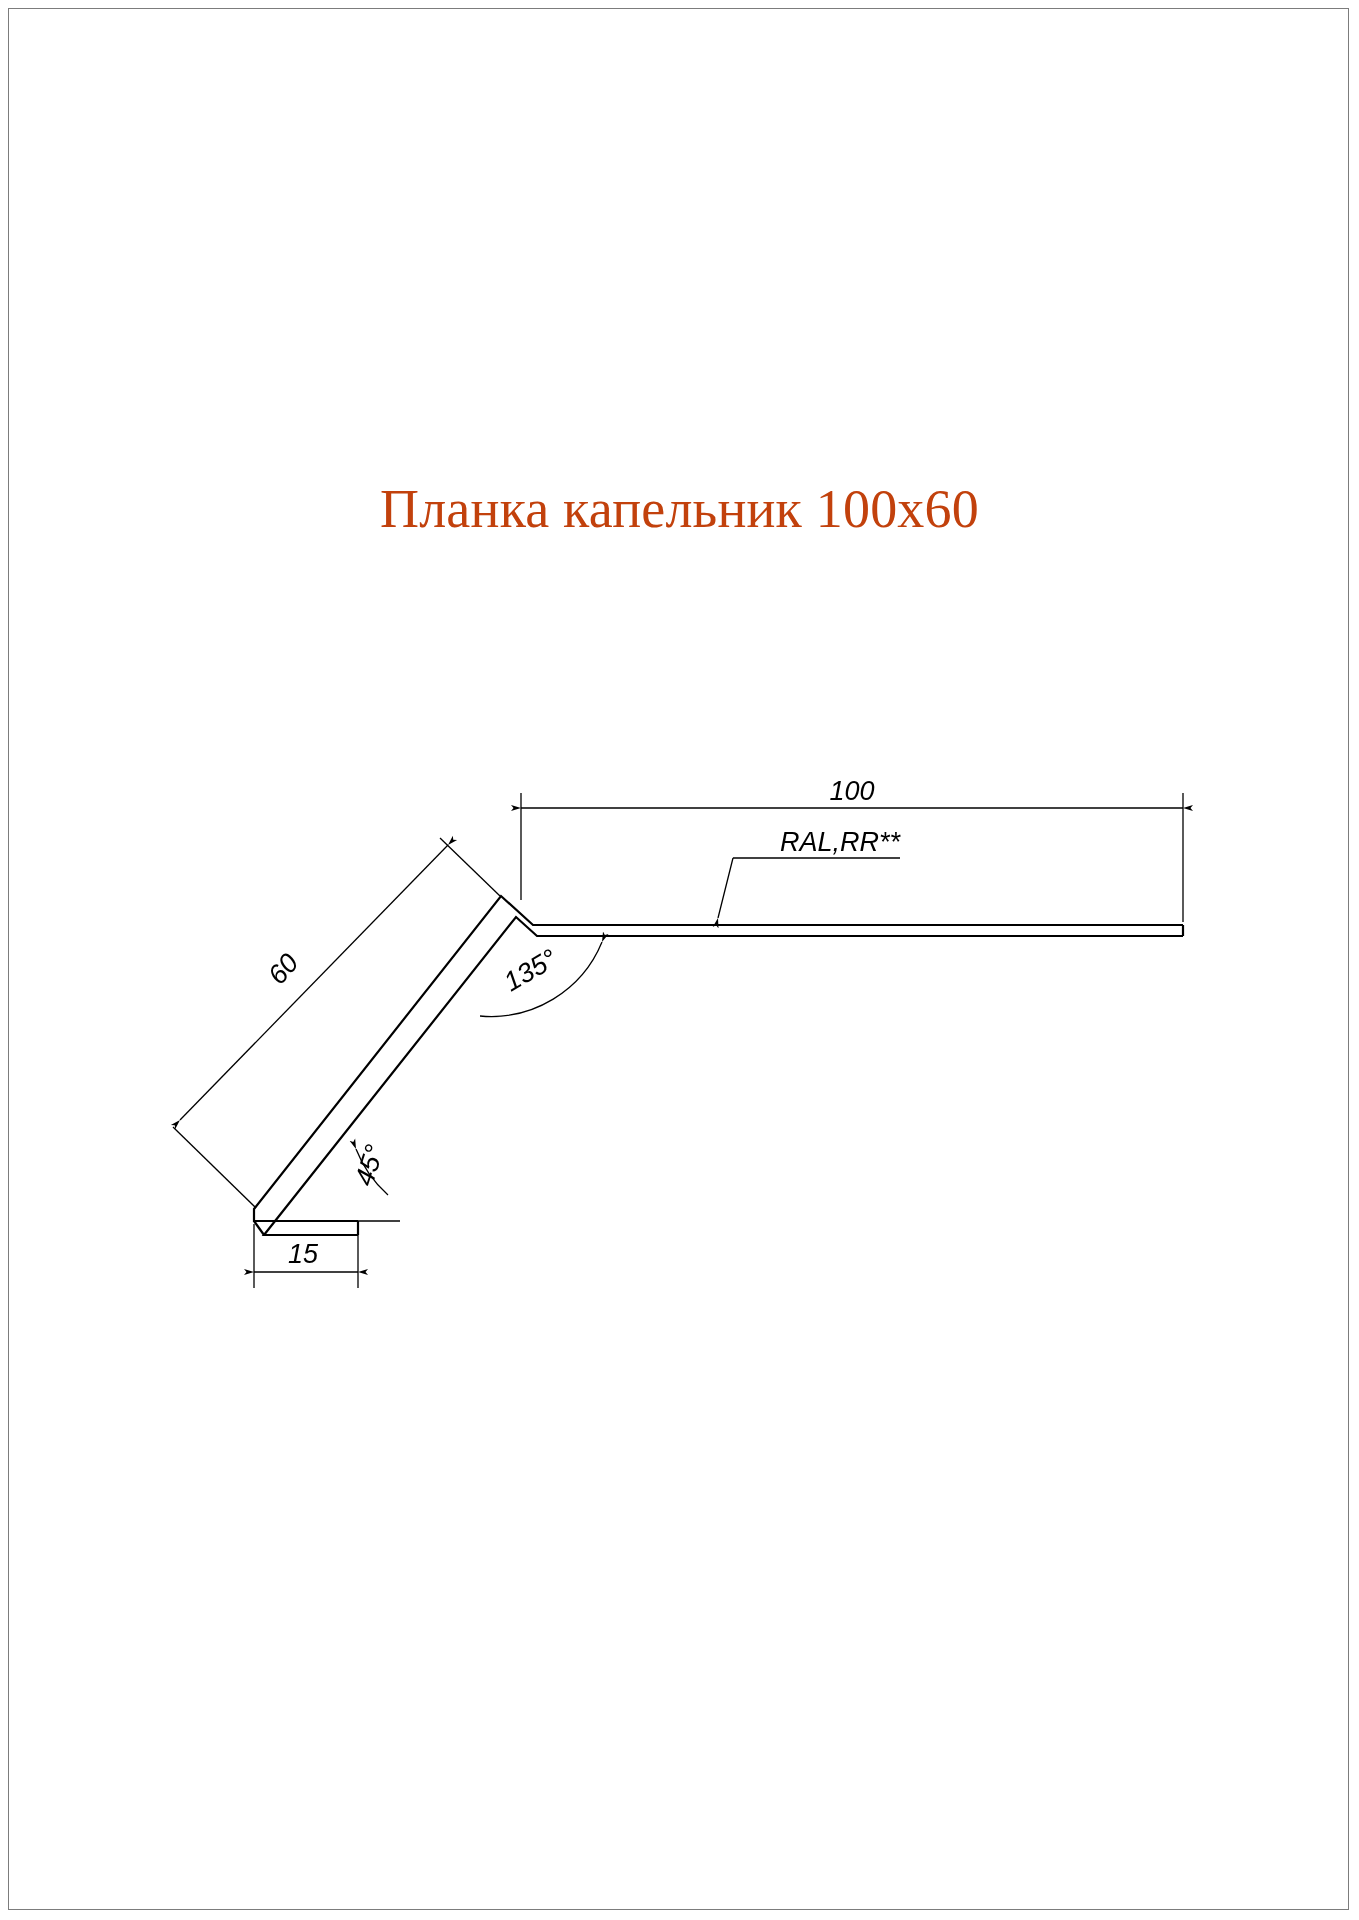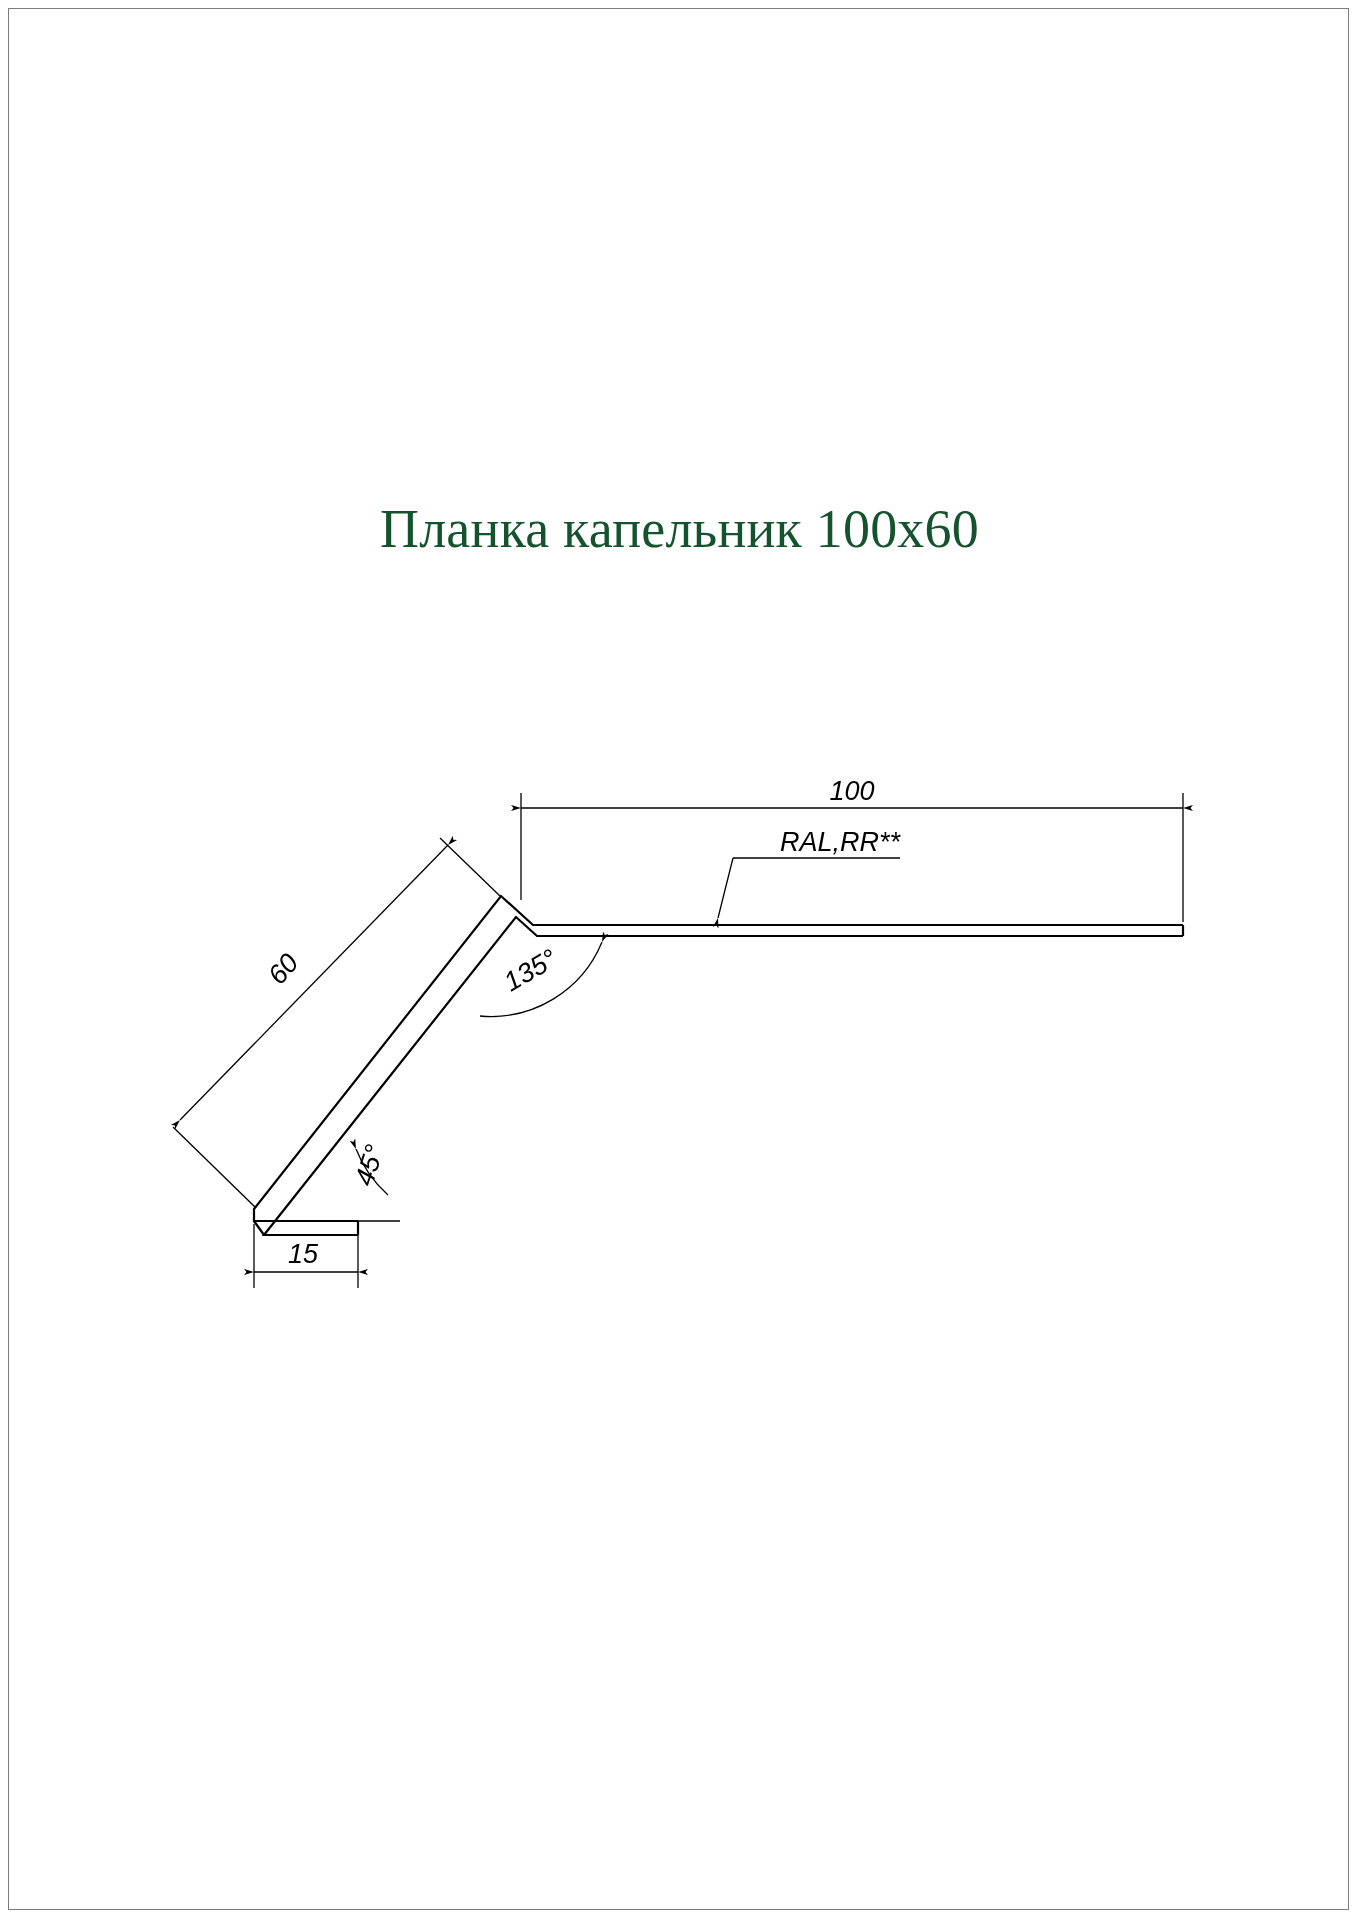--- a/index.html
+++ b/index.html
@@ -33,24 +33,23 @@
   }
   #title {
     position: absolute;
     left: 0;
     top: 478px;
     width: 1359px;
     text-align: center;
     font-family: "Liberation Serif", serif;
     font-size: 54px;
     font-weight: 400;
-    color: #14532d;
+    color: #c2410c;
     letter-spacing: 0.2px;
     white-space: nowrap;
-    margin-top: 20px;
   }
   #drawing {
     position: absolute;
     left: 0;
     top: 0;
     width: 1359px;
     height: 1920px;
   }
   .dim-text {
     font-family: "Liberation Sans", sans-serif;

